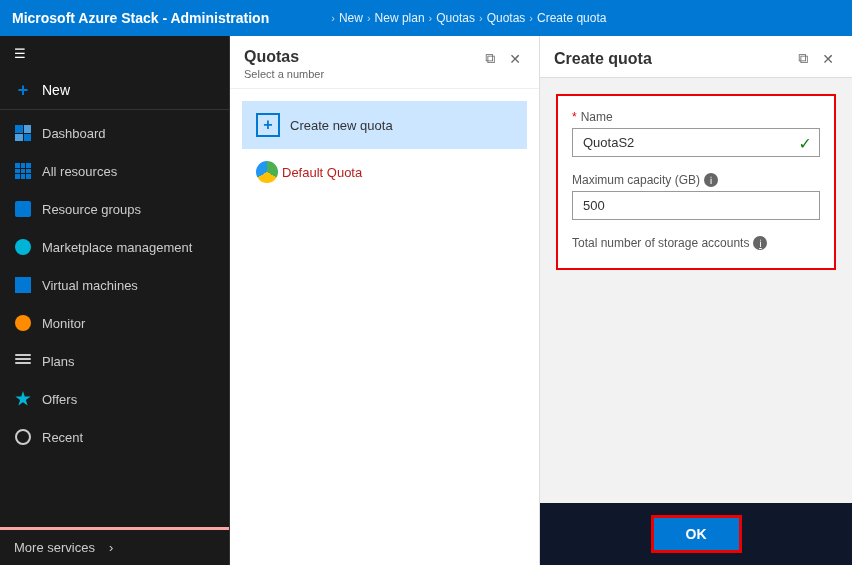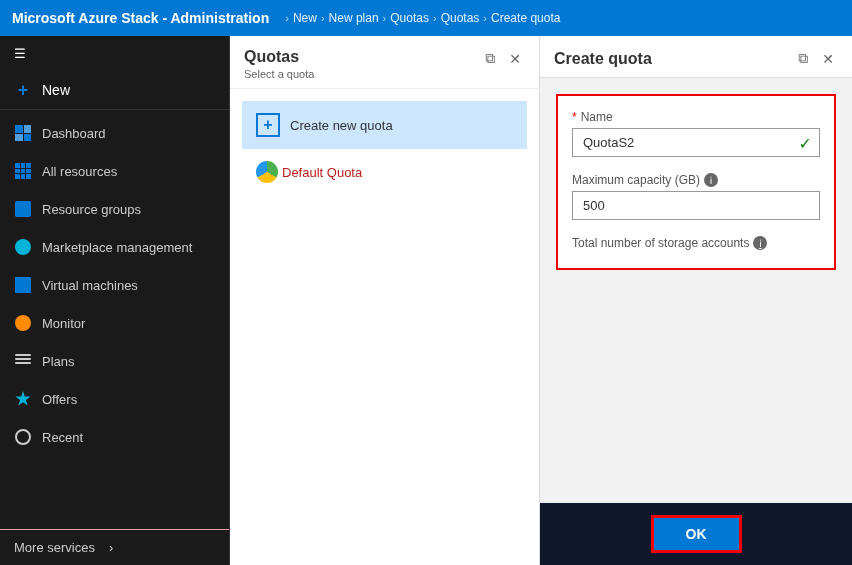--- a/index.html
+++ b/index.html
@@ -1,33 +1,33 @@
 <!DOCTYPE html>
 <html><head>
   <meta charset="utf-8">
   <style>
     * { box-sizing: border-box; margin: 0; padding: 0; }
     body { font-family: 'Segoe UI', Arial, sans-serif; font-size: 13px; background: #1a1a1a; color: #fff; width: 852px; height: 565px; overflow: hidden; display: flex; flex-direction: column; }
 
     
-    .topbar { background: #0078d4; display: flex; align-items: center; padding: 0 12px; height: 36px; flex-shrink: 0; }
+    .topbar { background: #0078d4; display: flex; align-items: center; padding: 0 12px; height: 36px; flex-shrink: 0; gap: 46px; }
     .topbar-title { font-size: 14px; font-weight: 600; color: #fff; white-space: nowrap; }
     .topbar-breadcrumb { display: flex; align-items: center; margin-left: 16px; font-size: 12px; color: rgba(255,255,255,0.9); gap: 4px; }
     .breadcrumb-sep { color: rgba(255,255,255,0.7); font-size: 11px; }
 
     
     .main-layout { display: flex; flex: 1; overflow: hidden; }
 
     
     .sidebar { background: #1a1a1a; width: 230px; flex-shrink: 0; display: flex; flex-direction: column; border-right: 1px solid #333; }
     .sidebar-hamburger { padding: 10px 14px; cursor: pointer; }
     .sidebar-item { display: flex; align-items: center; padding: 10px 14px; cursor: pointer; gap: 10px; color: #ccc; font-size: 13px; }
     .sidebar-item.new-item { color: #fff; font-size: 14px; font-weight: 500; border-bottom: 1px solid #333; margin-bottom: 4px; }
     .sidebar-item .icon { width: 18px; height: 18px; display: flex; align-items: center; justify-content: center; flex-shrink: 0; }
-    .sidebar-bottom { margin-top: auto; border-top: 1px solid #fca5a5; padding: 10px 14px; cursor: pointer; color: #ccc; display: flex; align-items: flex-end; gap: 14px; }
+    .sidebar-bottom { margin-top: auto; border-top: 3px solid #fca5a5; padding: 10px 14px; cursor: pointer; color: #ccc; display: flex; align-items: flex-end; gap: 14px; }
     .icon-grid { display: grid; grid-template-columns: 1fr 1fr 1fr; gap: 1px; width: 16px; height: 16px; }
     .icon-grid div { background: #0078d4; }
     .icon-plans { display: flex; flex-direction: column; gap: 2px; width: 16px; height: 14px; }
     .icon-plans div { height: 2px; background: #ccc; border-radius: 1px; }
 
     
     .content-area { flex: 1; display: flex; overflow: hidden; background: #f2f2f2; }
 
     
     .quotas-panel { width: 310px; background: #fff; flex-shrink: 0; display: flex; flex-direction: column; border-right: 1px solid #ddd; }
@@ -176,21 +176,21 @@
       <span>›</span>
     </div>
   </div>
 
   <div class="content-area">
 
     <div class="quotas-panel">
       <div class="panel-header">
         <div class="panel-title-block">
           <div class="panel-title">Quotas</div>
-          <div class="panel-subtitle">Select a quota</div>
+          <div class="panel-subtitle">Select a number</div>
         </div>
         <div class="panel-header-actions">
           <button class="panel-header-btn">⧉</button>
           <button class="panel-header-btn">✕</button>
         </div>
       </div>
       <div class="panel-body">
         <button class="create-quota-btn">
           <div class="create-quota-plus">+</div>
           <span>Create new quota</span>

